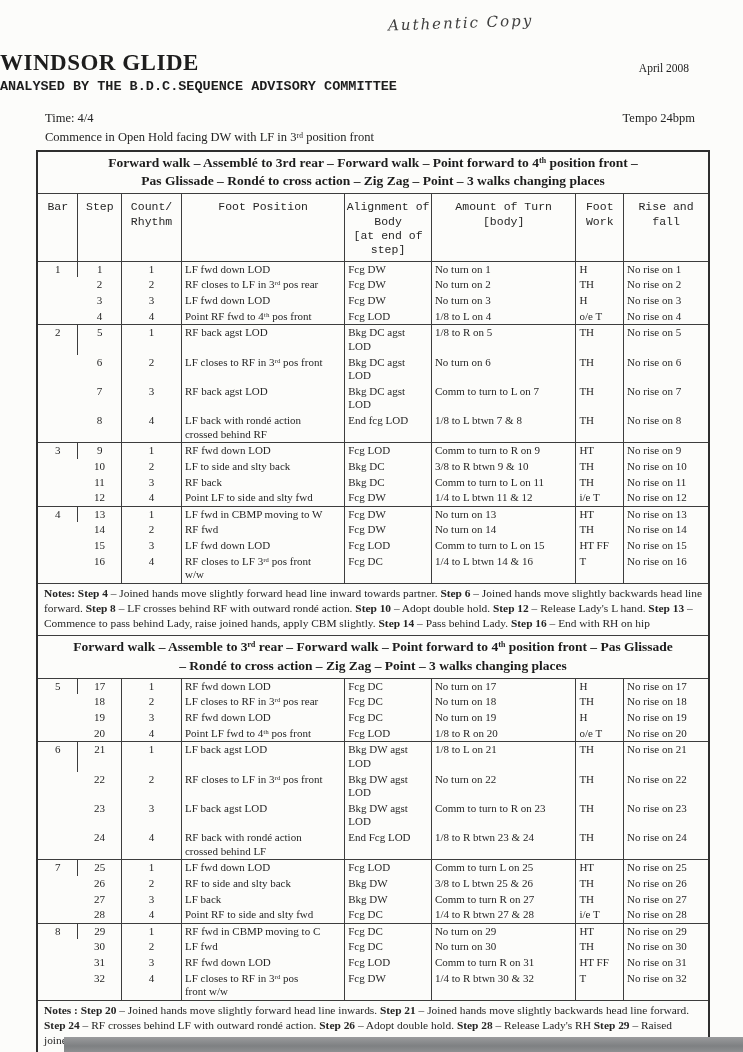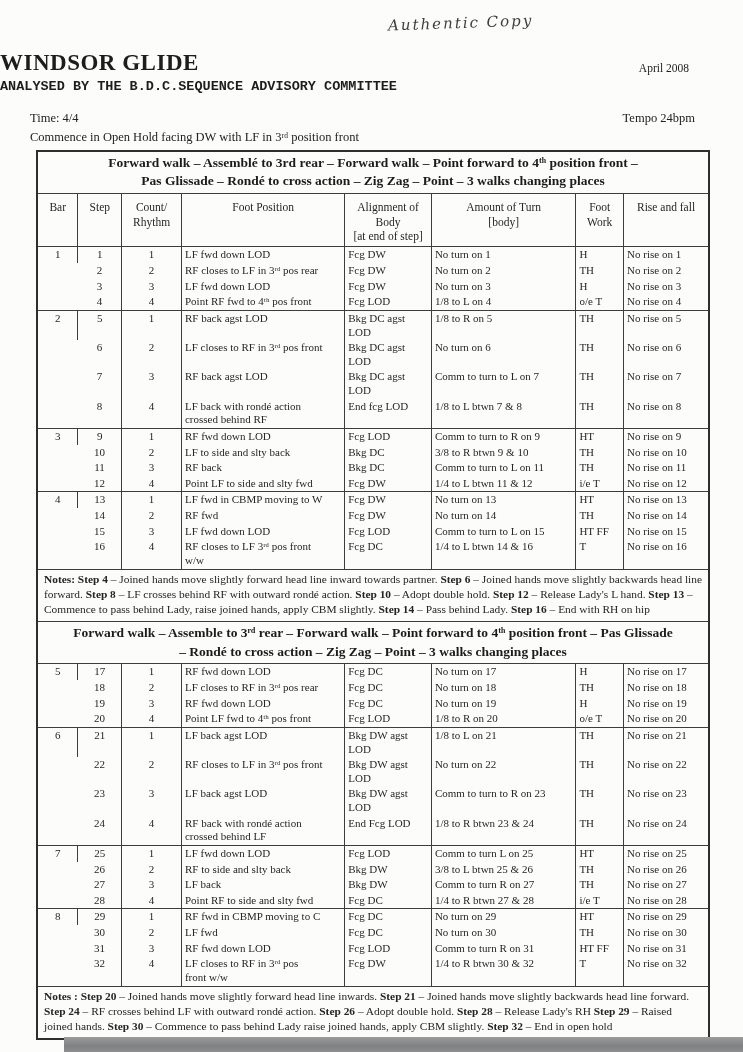--- a/index.html
+++ b/index.html
@@ -14,36 +14,36 @@
     font-size:15px; color:#3f3f3f; letter-spacing:2px;
     transform:rotate(-2deg);
   }
   .header { text-align:left; padding-top:50px; position:relative; }
   .title { font-size:23px; font-weight:bold; letter-spacing:0.5px; color:#1d1d1d; }
   .date { position:absolute; right:54px; top:62px; font-size:11.5px; font-weight:normal; }
   .subtitle {
     font-family:Liberation Mono, monospace;
     font-weight:bold; font-size:13.5px; margin-top:3px; color:#1d1d1d;
   }
-  .meta { margin:15px 30px 0 30px; font-size:12.5px; position:relative; line-height:1.5; }
+  .meta { margin:15px 30px 0 45px; font-size:12.5px; position:relative; line-height:1.5; }
   .tempo { position:absolute; right:18px; top:0; }
 
   .table-wrap { margin:3px 33px 0 36px; }
   table { border-collapse:collapse; width:100%; table-layout:fixed; border:2px solid #2e2e2e; }
   td, th { border-left:1px solid #3d3d3d; }
   td:first-child, th:first-child { border-left:none;margin-top:23px; }
 
   .section-title td {
     border-left:none; border-top:1px solid #3d3d3d; border-bottom:1px solid #3d3d3d;
     text-align:center; font-weight:bold; font-size:13.5px; line-height:1.4;
     padding:2px 6px; color:#1c1c1c;
   }
   .col-header th {
     font-weight:normal; font-size:11.5px; line-height:1.25; text-align:center;
-    vertical-align:top; padding:6px 1px 3px; border-bottom:1px solid #3d3d3d; color:#262626;
+    vertical-align:top; padding:6px 1px 3px; border-bottom:1px solid #3d3d3d; color:#262626;font-family:Liberation Mono, monospace;
   }
   td.data { font-size:11px; line-height:1.24; vertical-align:top; padding:1px 3px 1px; color:#262626; }
   tr.bar-start td { border-top:1px solid #3d3d3d; }
   .c-bar, .c-step, .c-count { text-align:center; }
   .c-foot { white-space:pre-line; }
   .c-fw { padding-left:5px; }
   .notes td {
     border-left:none; border-top:1px solid #3d3d3d; border-bottom:1px solid #3d3d3d;
     font-size:11.4px; line-height:1.32; padding:2px 6px 4px; color:#242424;
   }

